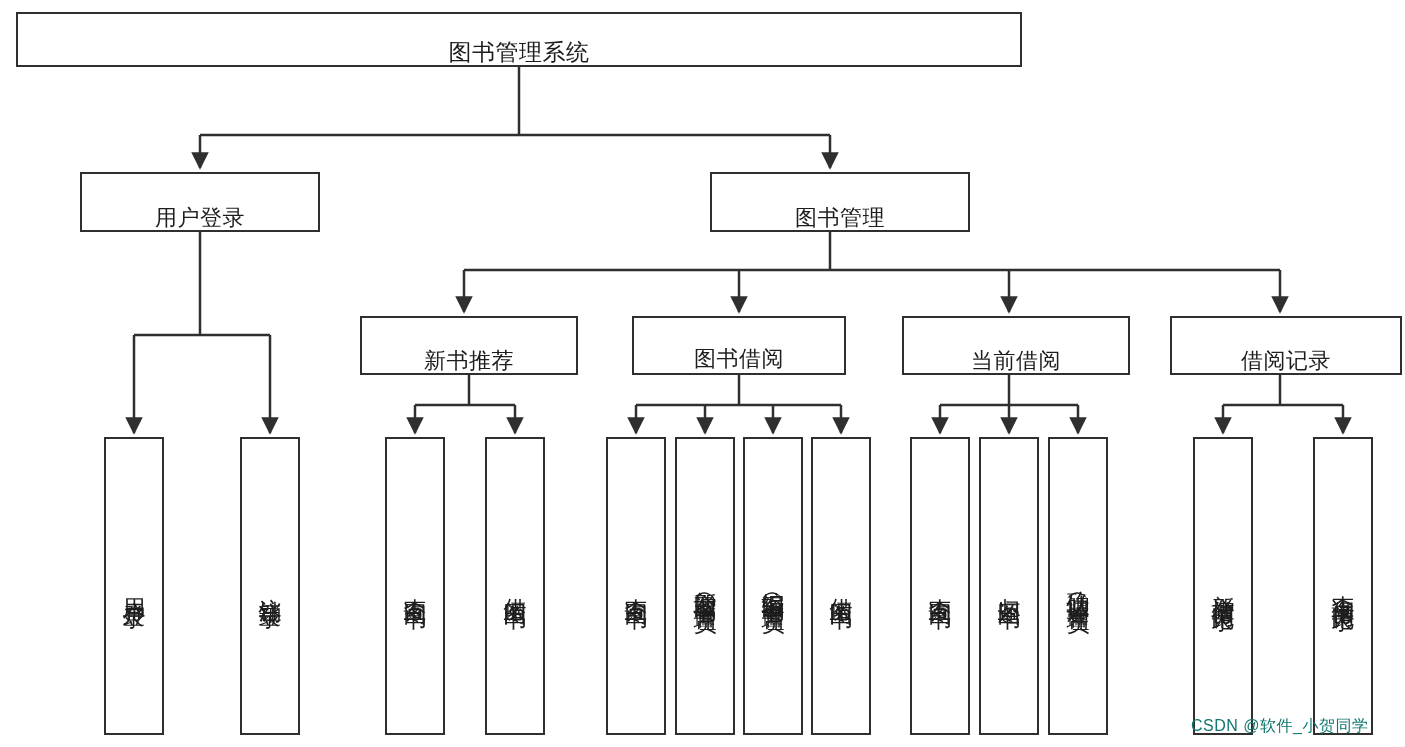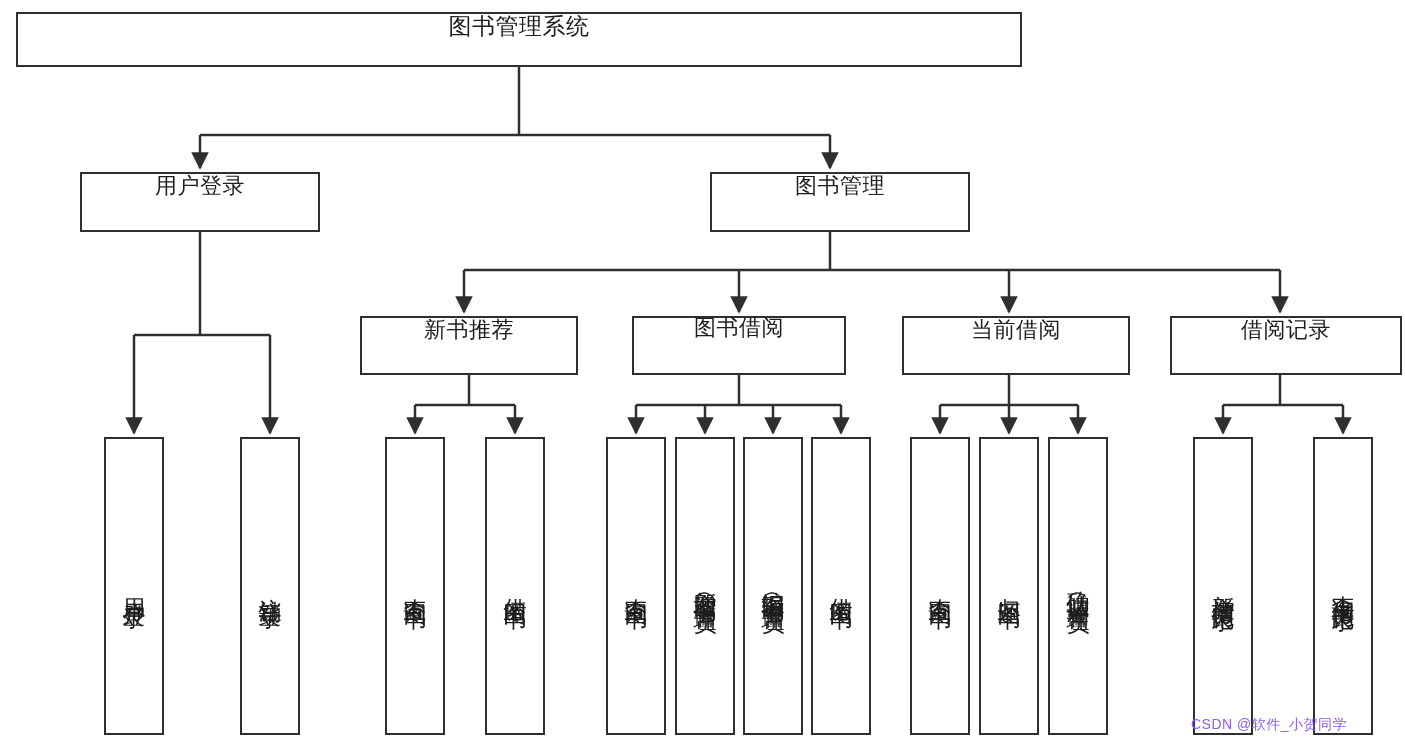--- a/index.html
+++ b/index.html
@@ -26,21 +26,21 @@
     width: 1405px;
     height: 747px;
     pointer-events: none;
   }
   .node {
     position: absolute;
     box-sizing: border-box;
     background: #ffffff;
     border: 2.5px solid #2f2f2f;
     display: flex;
-    align-items: flex-start;
+    align-items: flex-end;
     justify-content: center;
     z-index: 2;
   }
   .node .node-label {
     display: block;
     text-align: center;
     color: #1d1d1d;
     letter-spacing: 0.5px;
   }
   
@@ -62,22 +62,22 @@
     text-orientation: upright;
     font-size: 23px;
     line-height: 1.18;
     letter-spacing: 3px;
     max-height: 272px;
   }
   .watermark {
     position: absolute;
     left: 1191px;
     top: 716px;
-    font-size: 14px;
-    color: #8b5cf6;
+    font-size: 16px;
+    color: #0f766e;
     white-space: nowrap;
     z-index: 3;
     letter-spacing: 0.5px;
   }
 </style>
 </head>
 <body>
 
 <div id="canvas">
 

